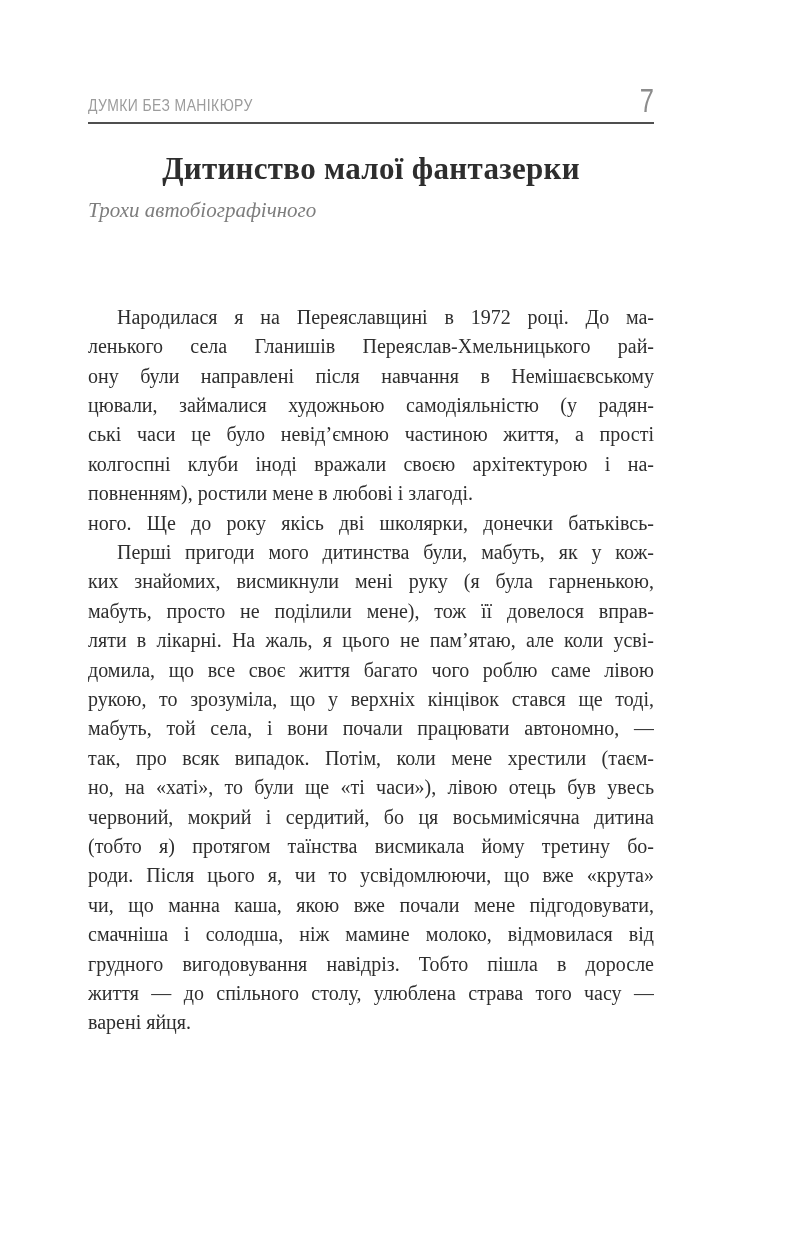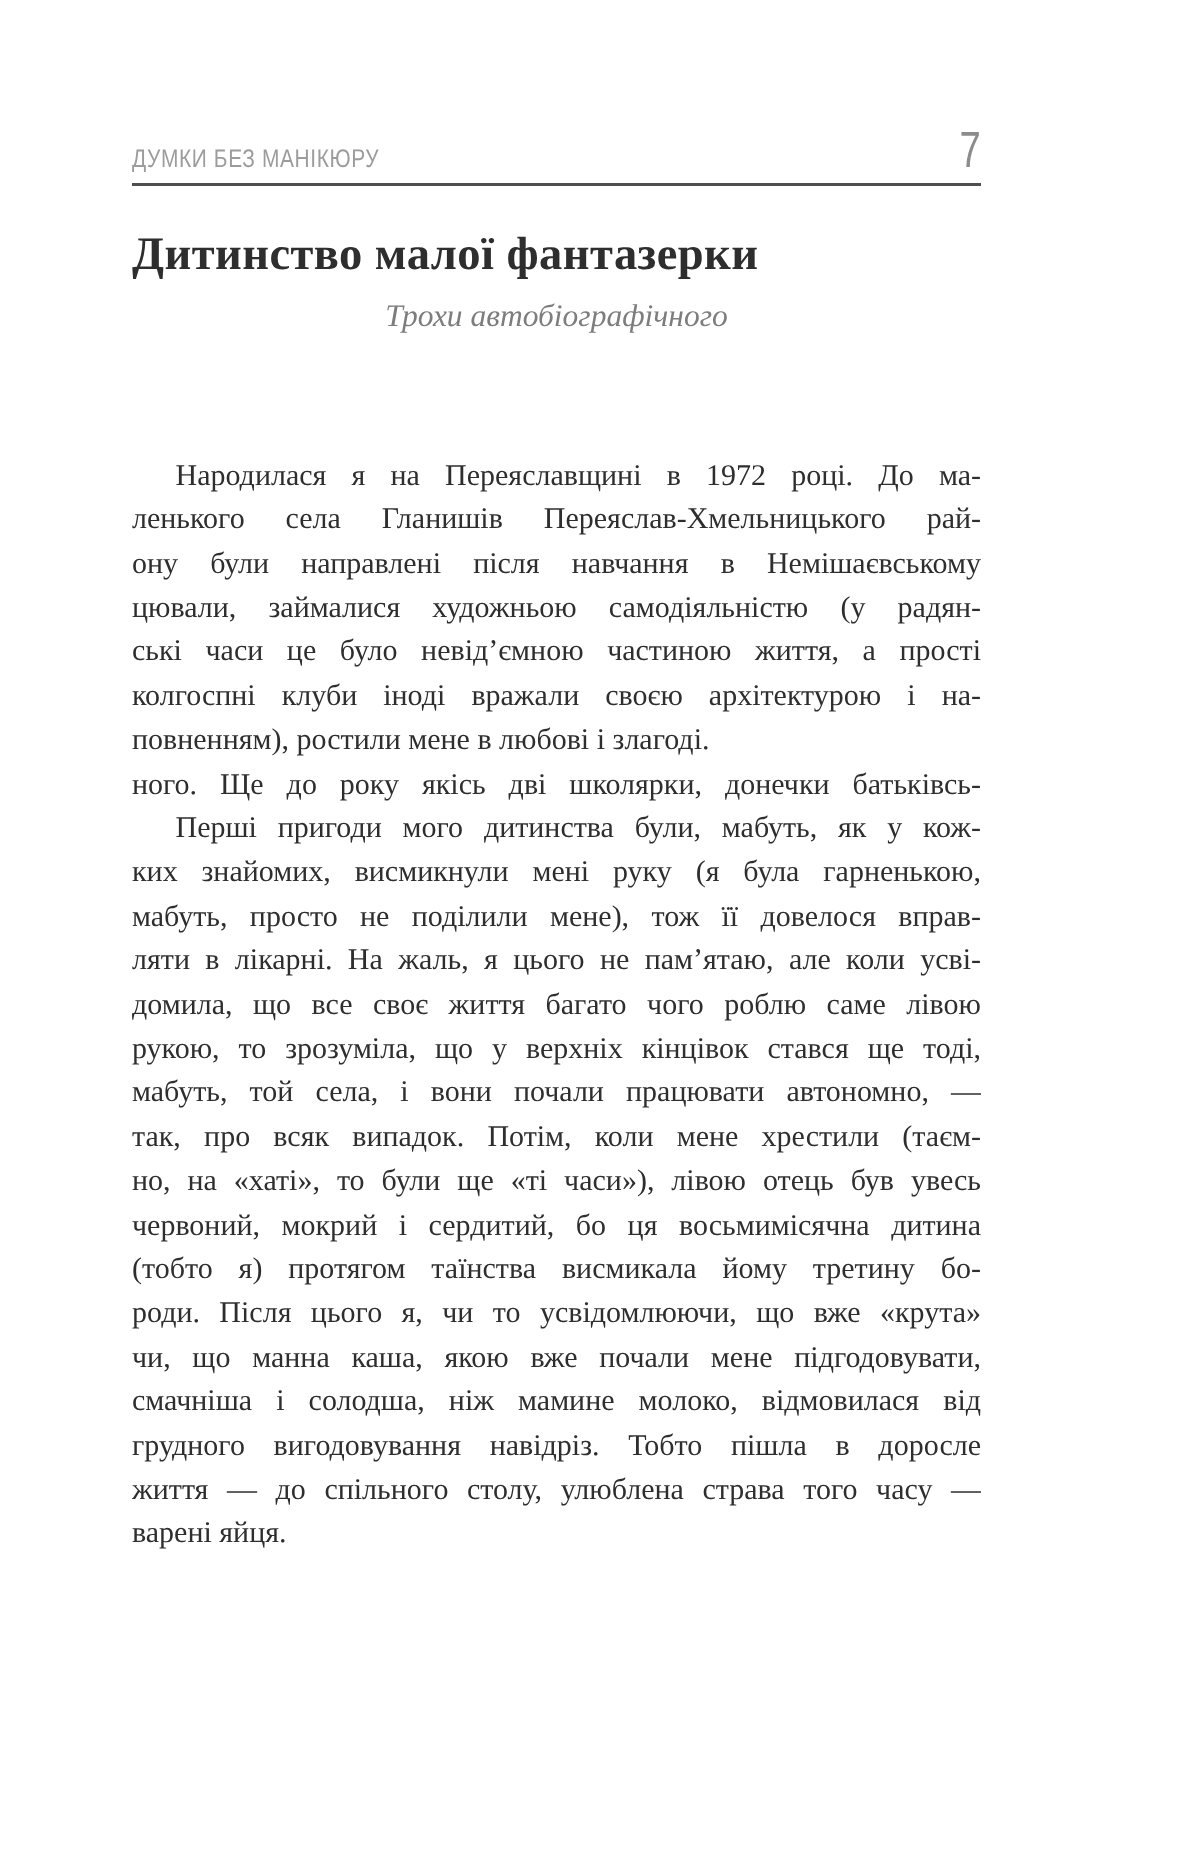--- a/index.html
+++ b/index.html
@@ -41,30 +41,30 @@
     transform-origin: right bottom;
   }
   .rule {
     height: 2px;
     background: #4f4f4f;
     margin-top: 6px;
   }
   
   .chapter-title {
     margin: 26px 0 0 0;
+    text-align: center;
     font-family: "Liberation Serif", serif;
     font-weight: bold;
     font-size: 31px;
     line-height: 38px;
     color: #2e2e2e;
     letter-spacing: 0.3px;
   }
   .chapter-subtitle {
     margin-top: 9px;
-    text-align: center;
     font-family: "Liberation Serif", serif;
     font-style: italic;
     font-size: 21px;
     line-height: 26px;
     color: #7d7d7d;
   }
   
   .body-text {
     margin-top: 80px;
     font-family: "Liberation Serif", serif;

